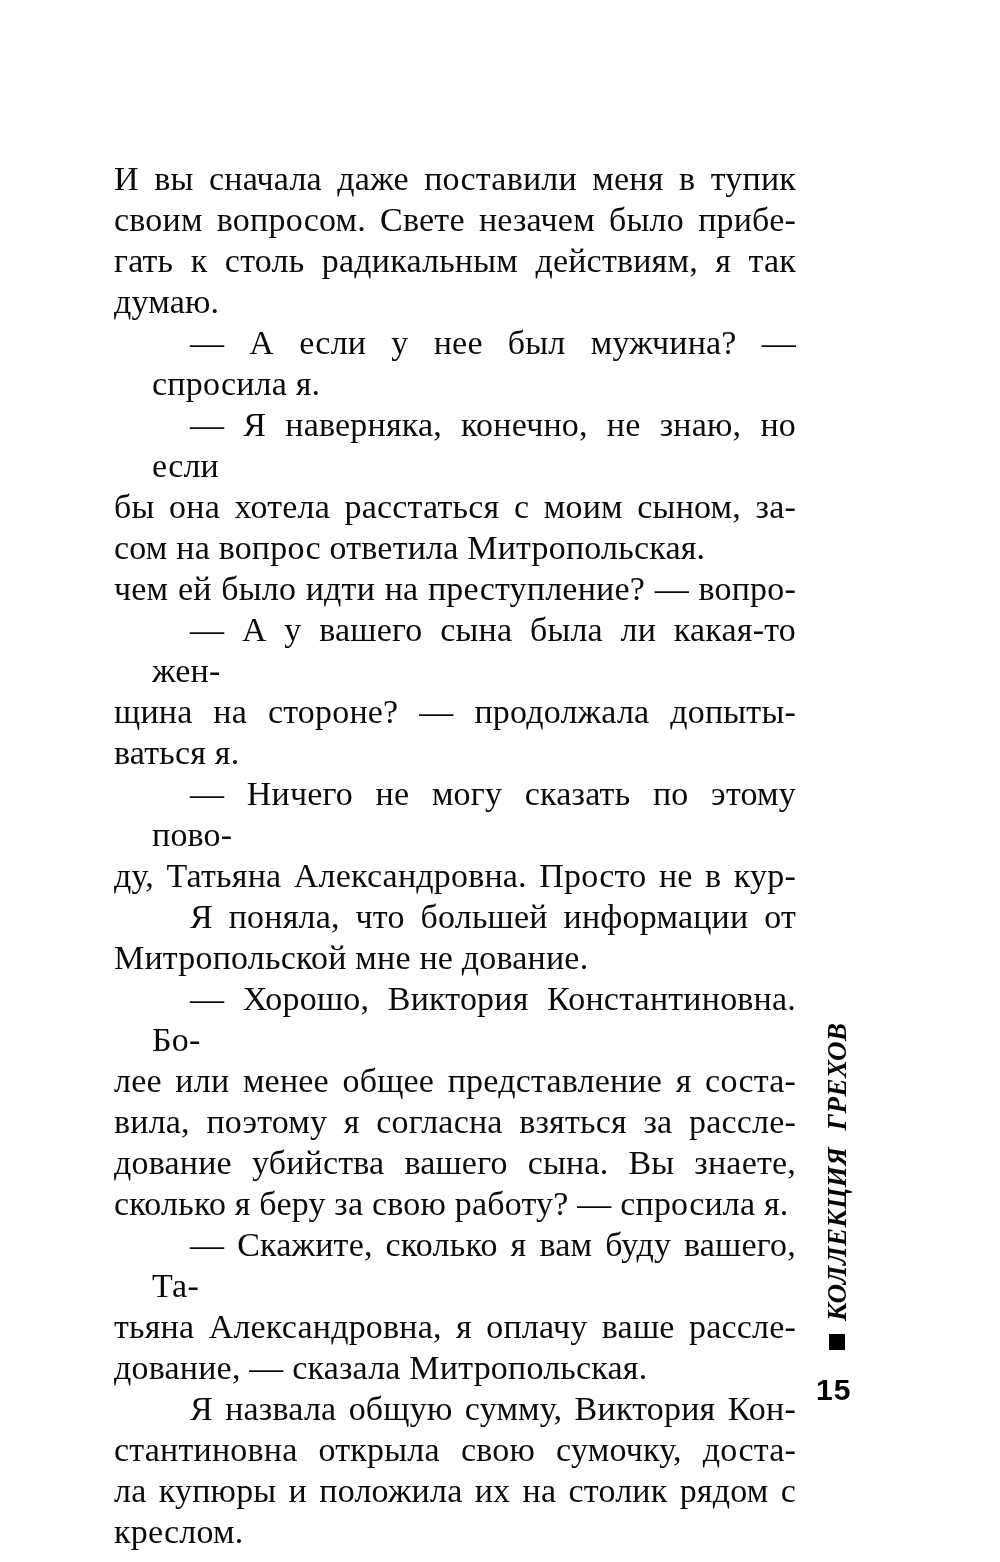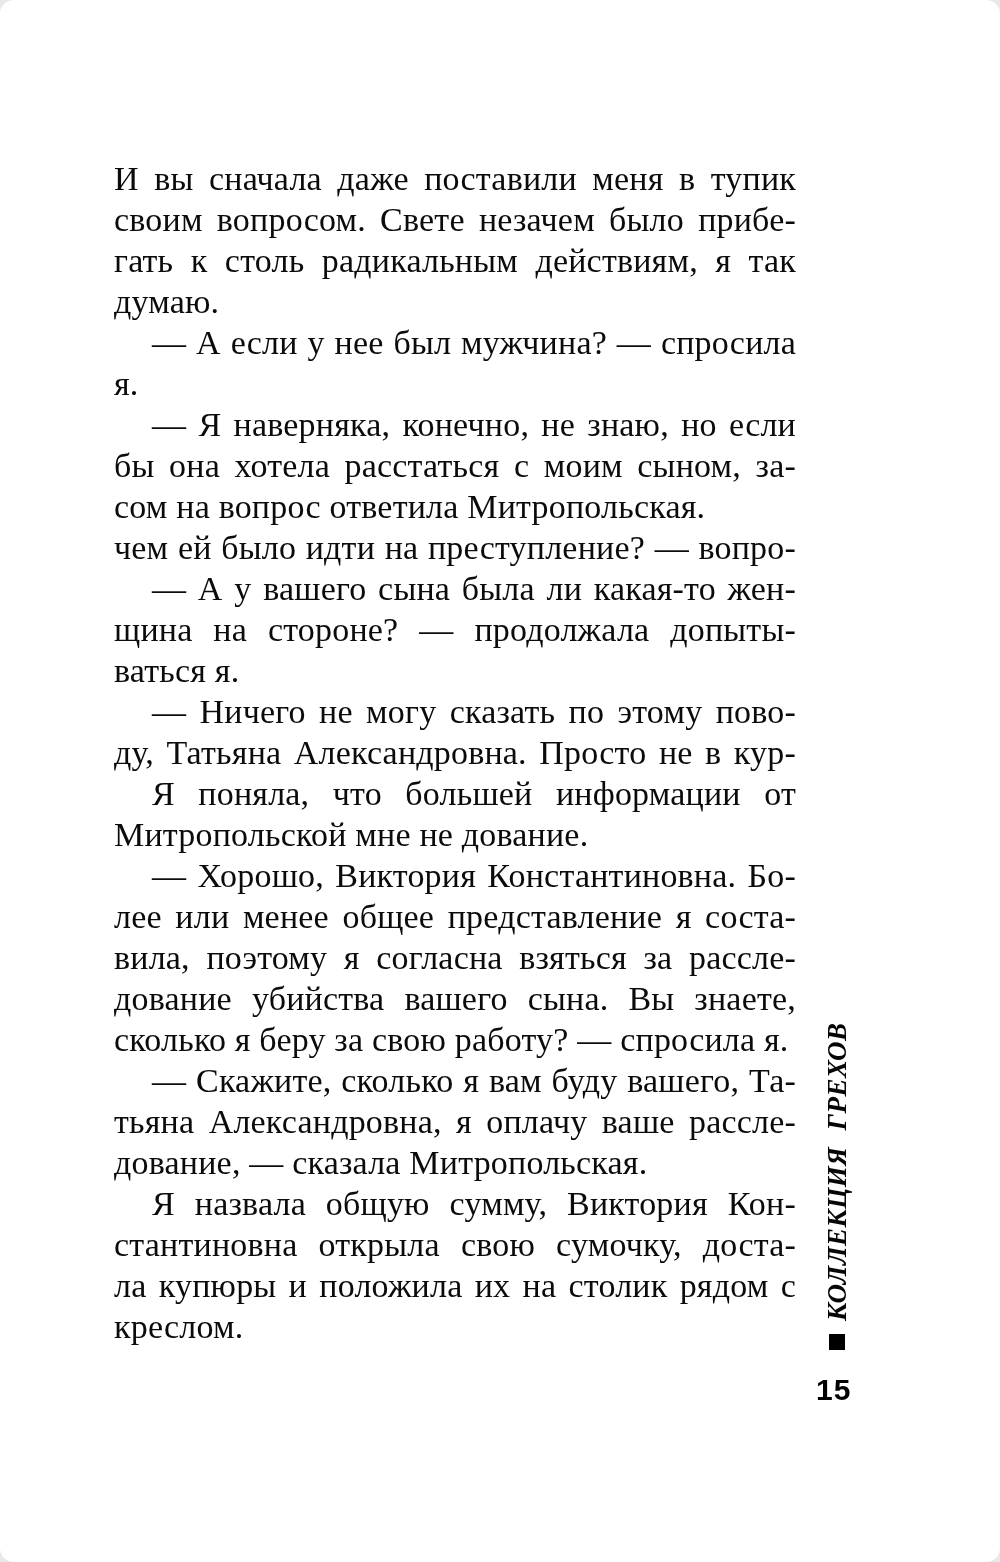--- a/index.html
+++ b/index.html
@@ -8,41 +8,41 @@
     background: #e8e8e8;
   }
   .page {
     position: relative;
     width: 1000px;
     height: 1562px;
     background: #ffffff;
     overflow: hidden;
     font-family: "Liberation Serif", "DejaVu Serif", serif;
     color: #0b0b0b;
-    border-radius: 14px;
   }
   .text-block {
     position: absolute;
     left: 114px;
     top: 158px;
     width: 682px;
   }
   .line {
     font-size: 34px;
     line-height: 41px;
     text-align: justify;
     text-align-last: justify;
     white-space: normal;
     letter-spacing: 0.2px;
   }
   .line.last {
     text-align-last: left;
   }
   .line.indent {
     text-indent: 38px;
+    margin-left: 38px;
   }
   .series-banner {
     position: absolute;
     left: 820px;
     top: 1350px;
     width: 302px;
     height: 34px;
     transform: rotate(-90deg);
     transform-origin: left top;
     display: flex;

